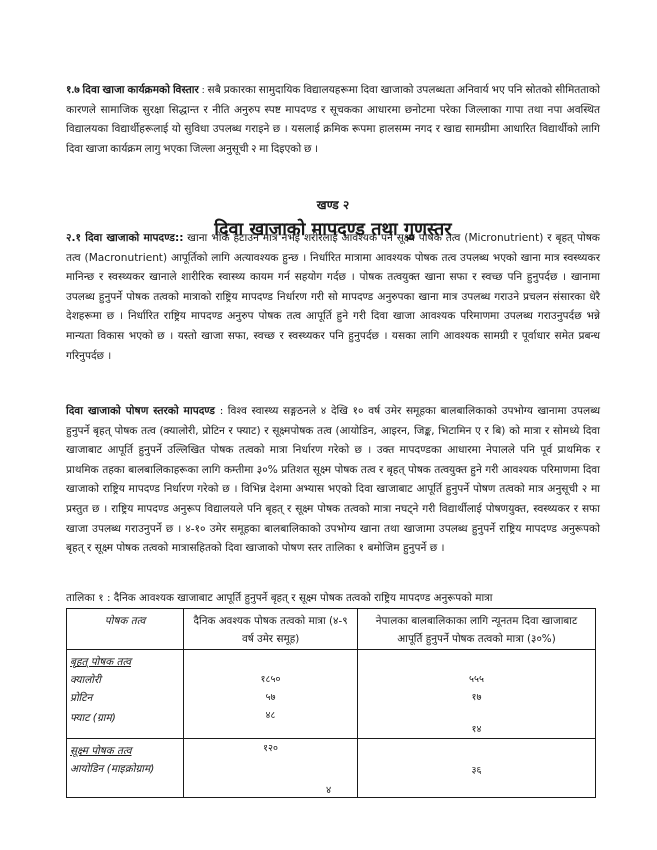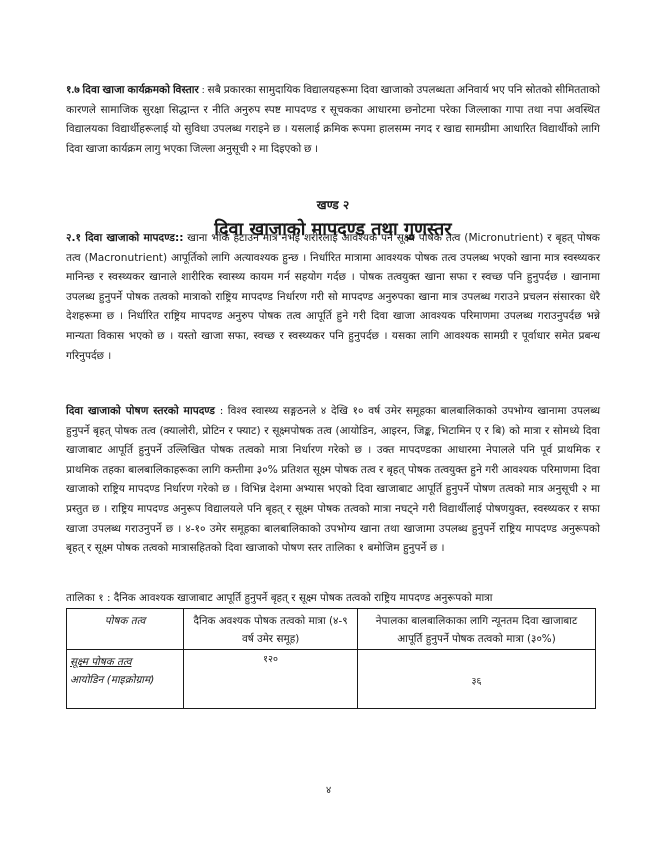--- a/index.html
+++ b/index.html
@@ -54,20 +54,38 @@
   <div class="table-caption">तालिका १ : दैनिक आवश्यक खाजाबाट आपूर्ति हुनुपर्ने बृहत् र सूक्ष्म पोषक तत्वको राष्ट्रिय मापदण्ड अनुरूपको मात्रा</div>
 
   <table class="nut">
     <tbody>
         <tr>
       <th class="c1">पोषक तत्व</th>
       <th class="c2">दैनिक अवश्यक पोषक तत्वको मात्रा (४-९ वर्ष उमेर समूह)</th>
       <th class="c3">नेपालका बालबालिकाका लागि न्यूनतम दिवा खाजाबाट आपूर्ति हुनुपर्ने पोषक तत्वको मात्रा (३०%)</th>
     </tr>
     <tr>
+      <td class="c1" style="padding:2px 0 6px 0;">
+        <span class="grp-head">बृहत् पोषक तत्व</span>
+        <span class="row-lbl">क्यालोरी</span>
+        <span class="row-lbl">प्रोटिन</span>
+        <span class="row-lbl" style="margin-top:2px">फ्याट (ग्राम)</span>
+      </td>
+      <td class="c2" style="padding-top:20px;">
+        <span class="val">१८५०</span>
+        <span class="val">५७</span>
+        <span class="val">४८</span>
+      </td>
+      <td class="c3" style="padding-top:20px;">
+        <span class="val">५५५</span>
+        <span class="val">१७</span>
+        <span class="val" style="margin-top:14px">१४</span>
+      </td>
+    </tr>
+    <tr>
       <td class="c1" style="padding:2px 0 20px 0;">
         <span class="grp-head">सूक्ष्म पोषक तत्व</span>
         <span class="row-lbl">आयोडिन (माइक्रोग्राम)</span>
       </td>
       <td class="c2" style="">
         <span class="val">१२०</span>
       </td>
       <td class="c3" style="padding-top:22px;">
         <span class="val">३६</span>
       </td>

